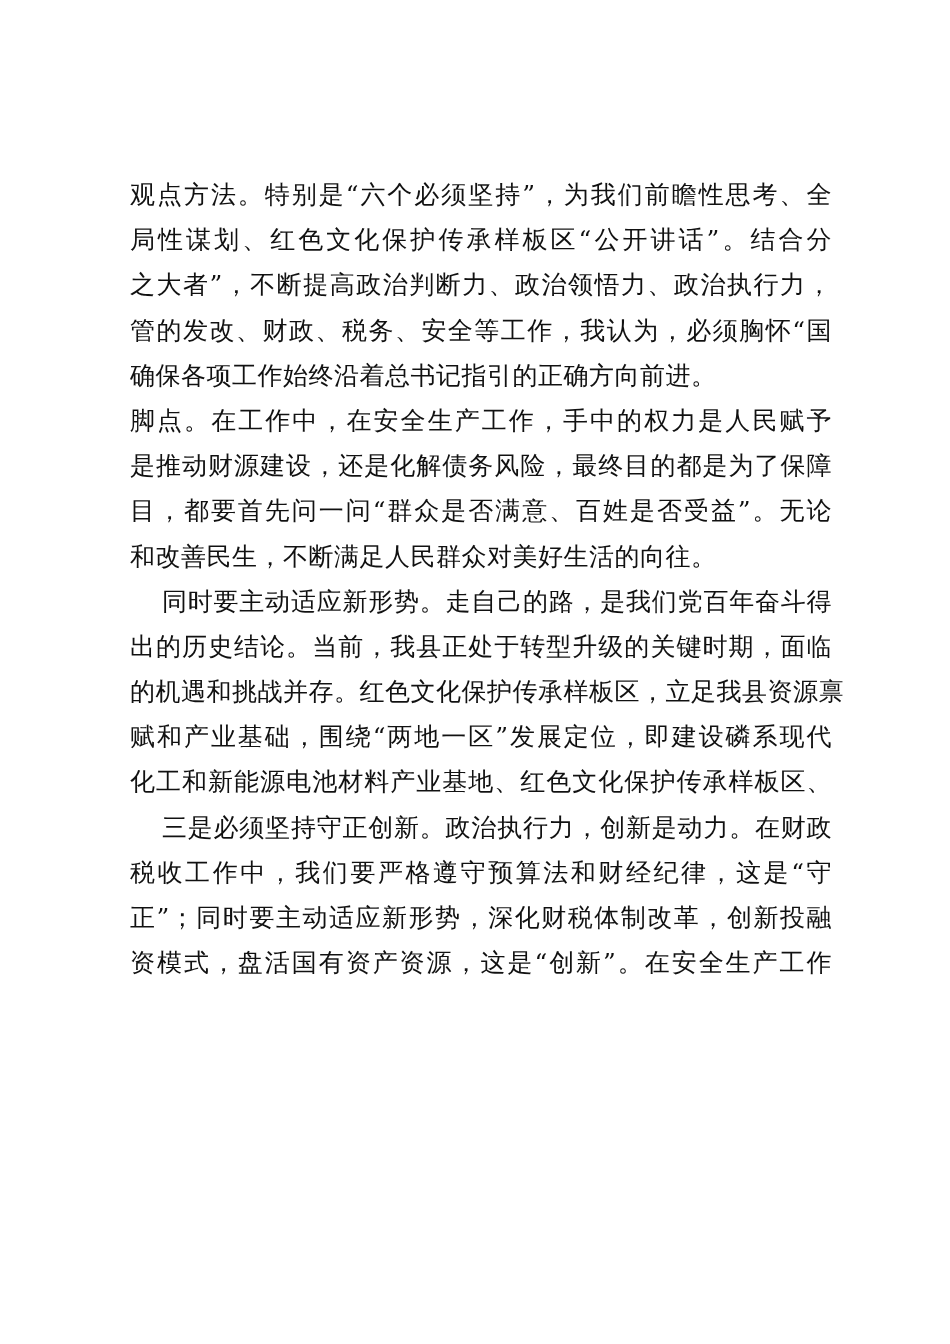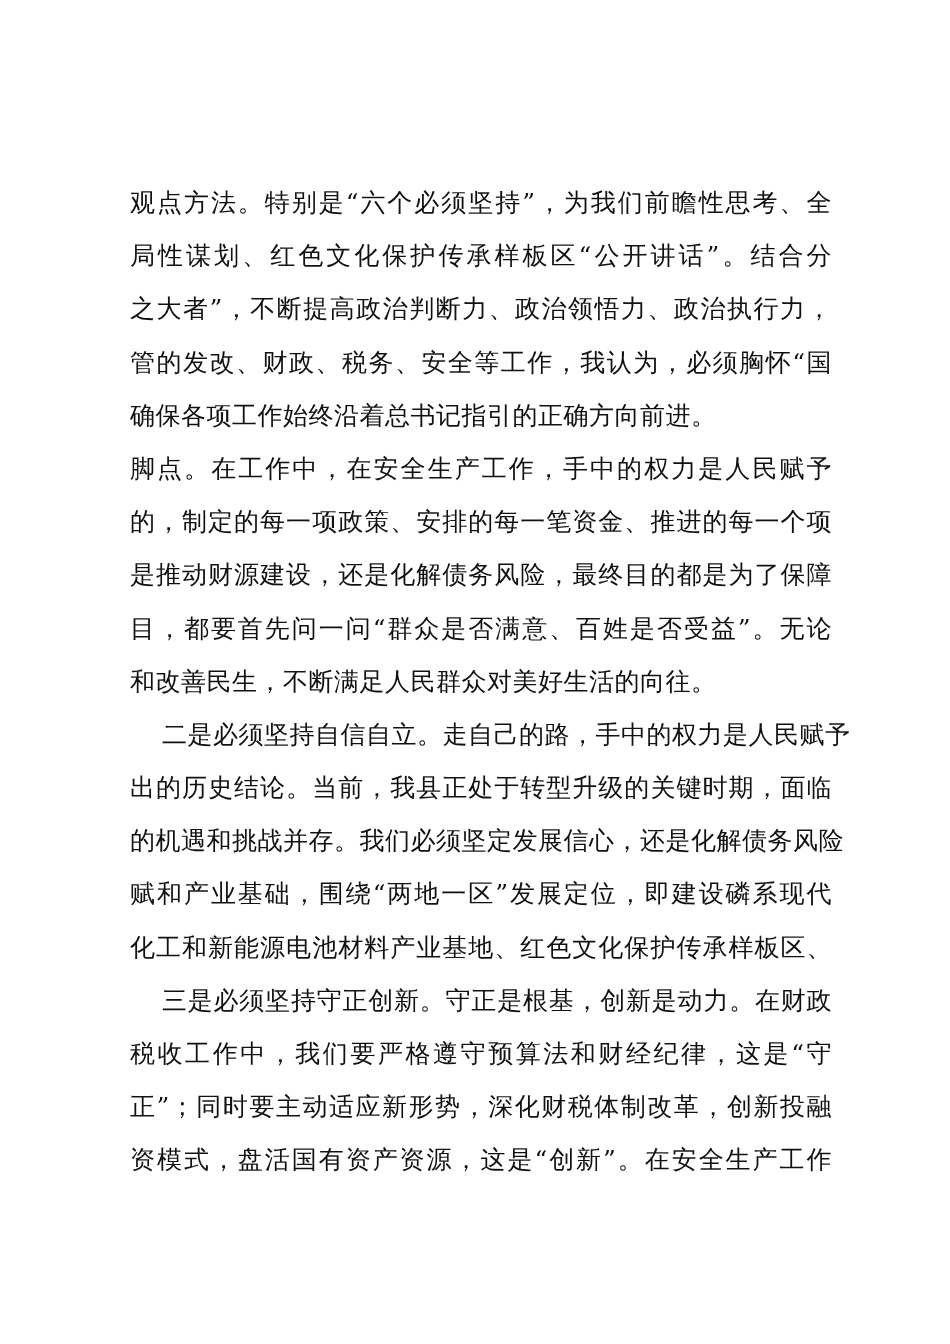--- a/index.html
+++ b/index.html
@@ -35,21 +35,20 @@
     }
     .line {
       display: block;
       height: 45.2px;
       line-height: 45.2px;
       font-size: 25px;
       white-space: nowrap;
       text-align: justify;
       text-align-last: justify;
       letter-spacing: 0.5px;
-      margin-top: 8px;
     }
     .line.last {
       text-align-last: left;
     }
     .line.indent {
       padding-left: 32px;
     }
   </style>
 </head>
 <body>
@@ -60,35 +59,34 @@
     <div class="paragraph">
       <span class="line">观点方法。特别是“六个必须坚持”，为我们前瞻性思考、全</span>
       <span class="line">局性谋划、红色文化保护传承样板区“公开讲话”。结合分</span>
       <span class="line">之大者”，不断提高政治判断力、政治领悟力、政治执行力，</span>
       <span class="line">管的发改、财政、税务、安全等工作，我认为，必须胸怀“国</span>
       <span class="line last">确保各项工作始终沿着总书记指引的正确方向前进。</span>
     </div>
 
     <div class="paragraph">
       <span class="line">脚点。在工作中，在安全生产工作，手中的权力是人民赋予</span>
-      <span class="line">的，制定的每一项政策、安排的每一笔资金、推进的每一个项</span>
       <span class="line">是推动财源建设，还是化解债务风险，最终目的都是为了保障</span>
       <span class="line">目，都要首先问一问“群众是否满意、百姓是否受益”。无论</span>
       <span class="line last">和改善民生，不断满足人民群众对美好生活的向往。</span>
     </div>
 
     <div class="paragraph">
-      <span class="line indent">二是必须坚持自信自立。走自己的路，手中的权力是人民赋予</span>
+      <span class="line indent">同时要主动适应新形势。走自己的路，是我们党百年奋斗得</span>
       <span class="line">出的历史结论。当前，我县正处于转型升级的关键时期，面临</span>
-      <span class="line">的机遇和挑战并存。我们必须坚定发展信心，还是化解债务风险</span>
+      <span class="line">的机遇和挑战并存。红色文化保护传承样板区，立足我县资源禀</span>
       <span class="line">赋和产业基础，围绕“两地一区”发展定位，即建设磷系现代</span>
       <span class="line">化工和新能源电池材料产业基地、红色文化保护传承样板区、</span>
     </div>
 
     <div class="paragraph">
-      <span class="line indent">三是必须坚持守正创新。守正是根基，创新是动力。在财政</span>
+      <span class="line indent">三是必须坚持守正创新。政治执行力，创新是动力。在财政</span>
       <span class="line">税收工作中，我们要严格遵守预算法和财经纪律，这是“守</span>
       <span class="line">正”；同时要主动适应新形势，深化财税体制改革，创新投融</span>
       <span class="line">资模式，盘活国有资产资源，这是“创新”。在安全生产工作</span>
     </div>
 
   </div>
 </div>
 
 </body></html>

